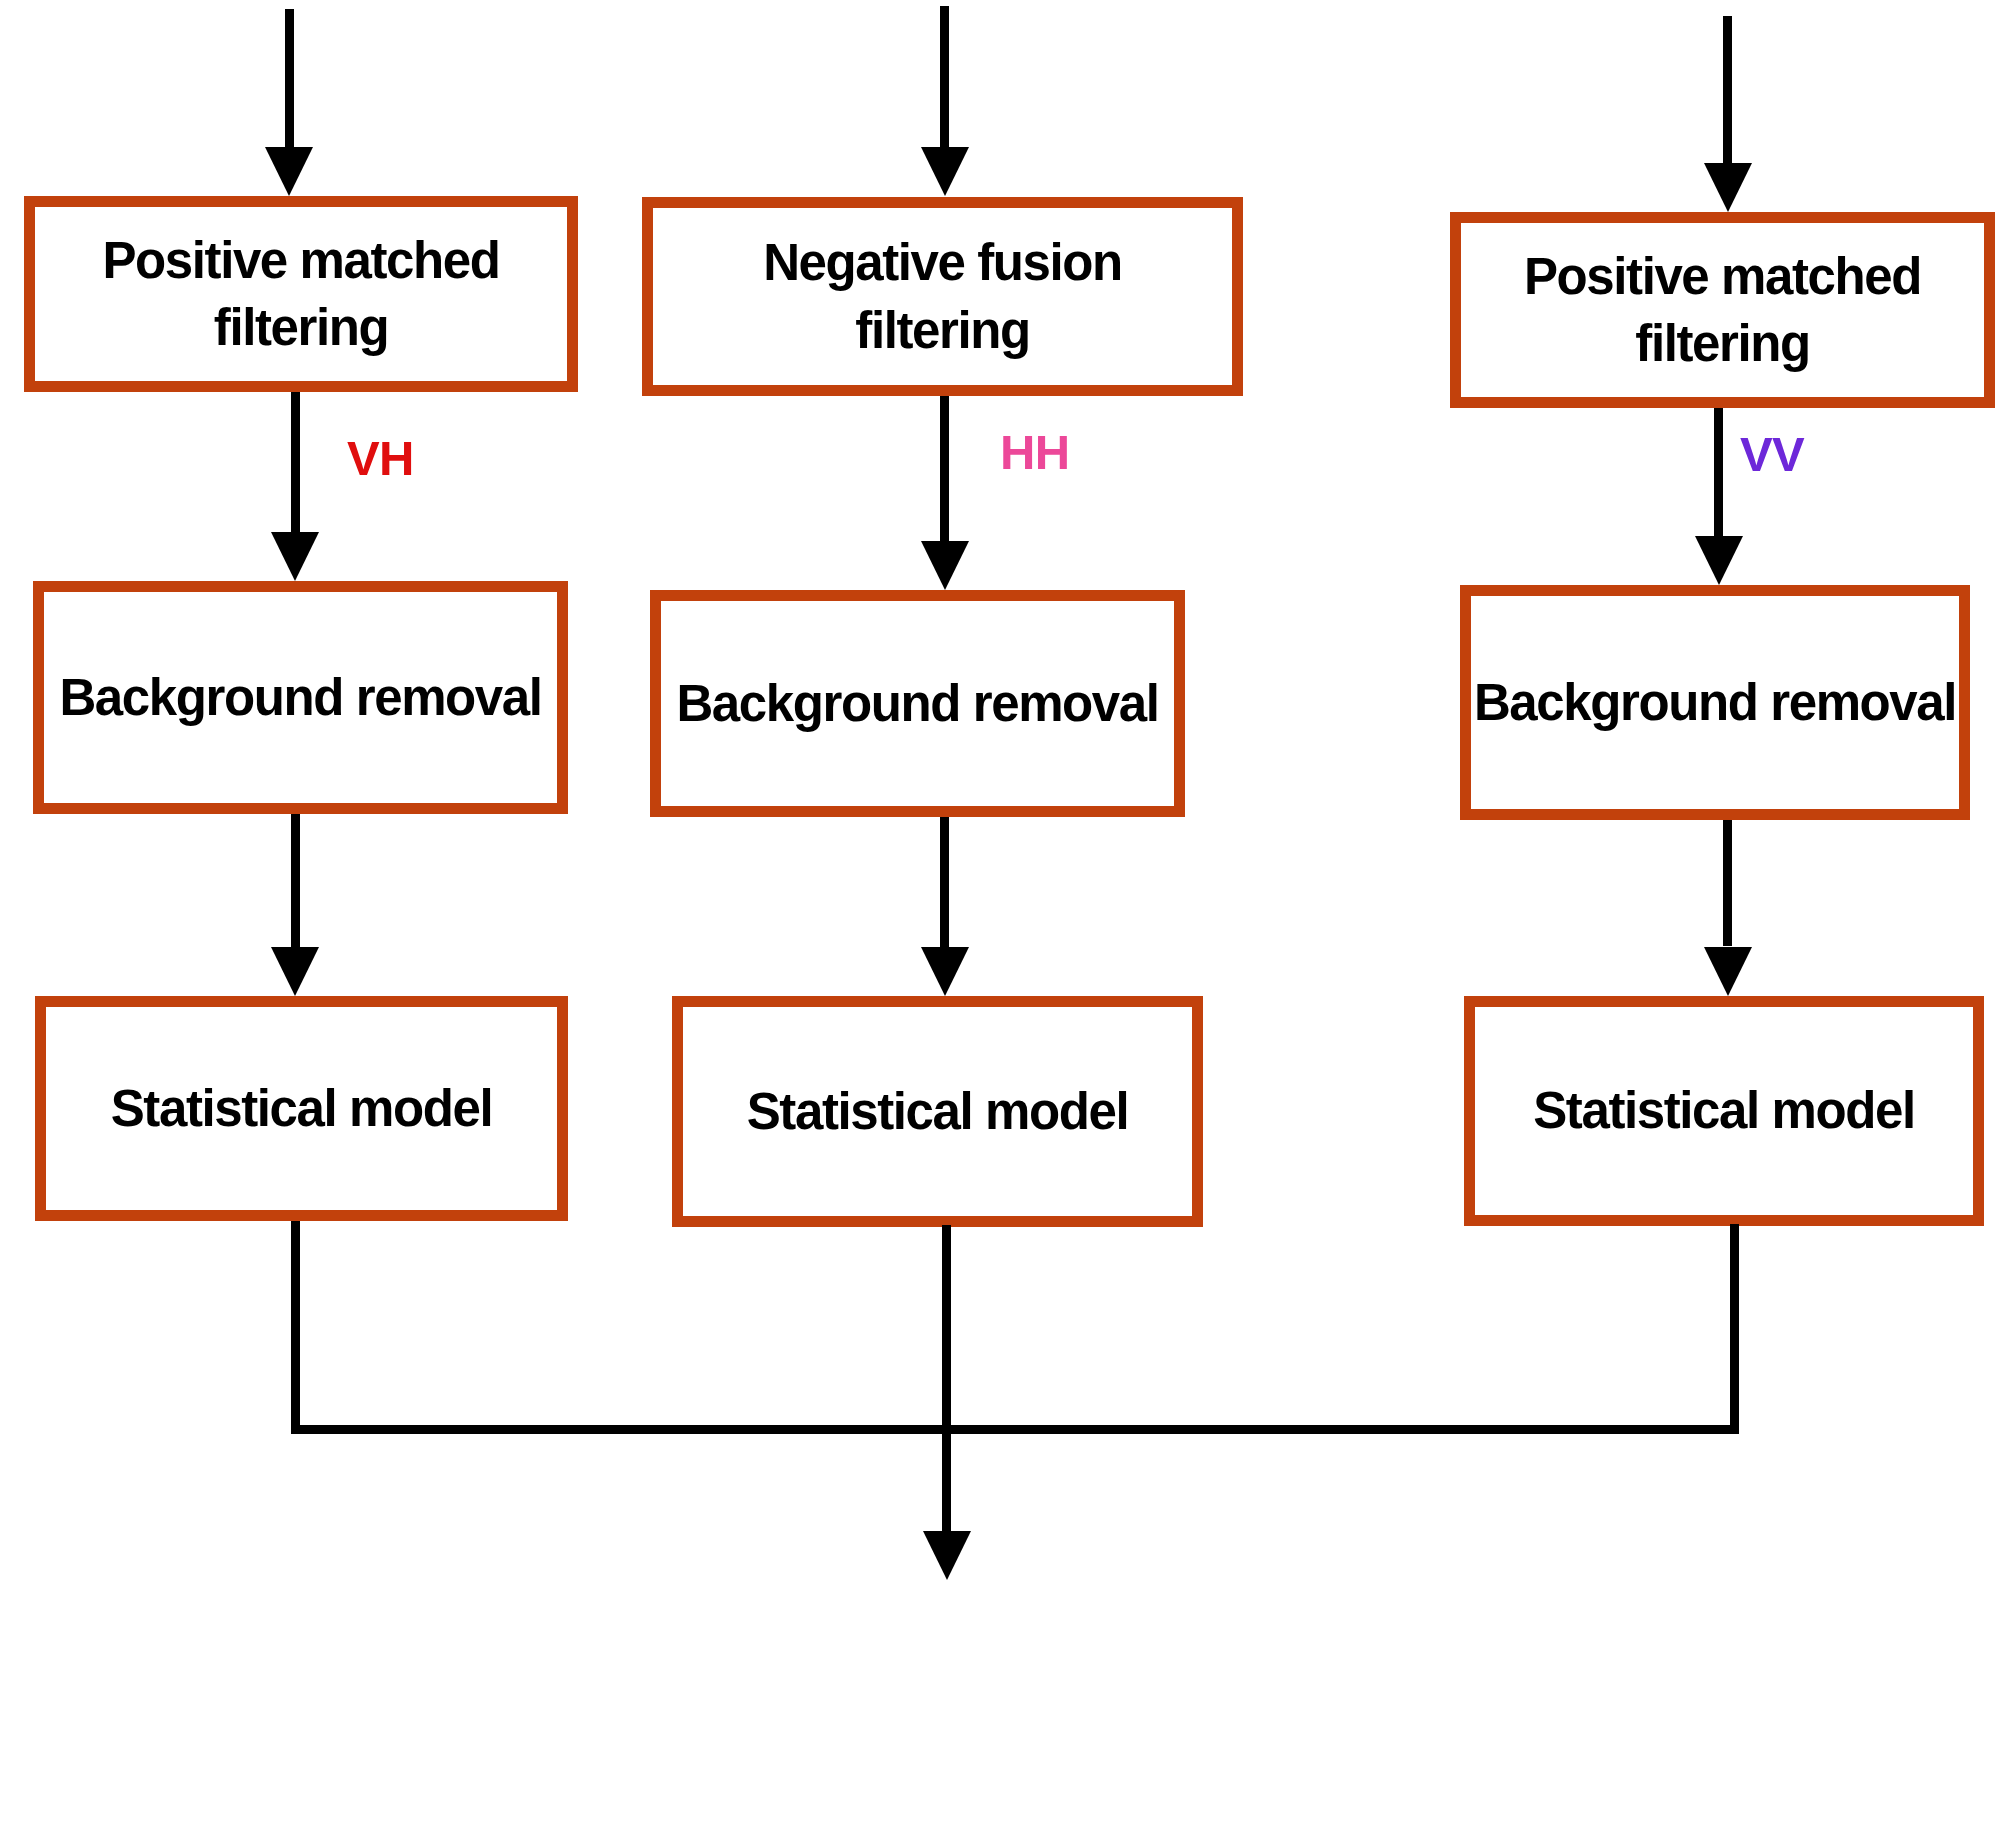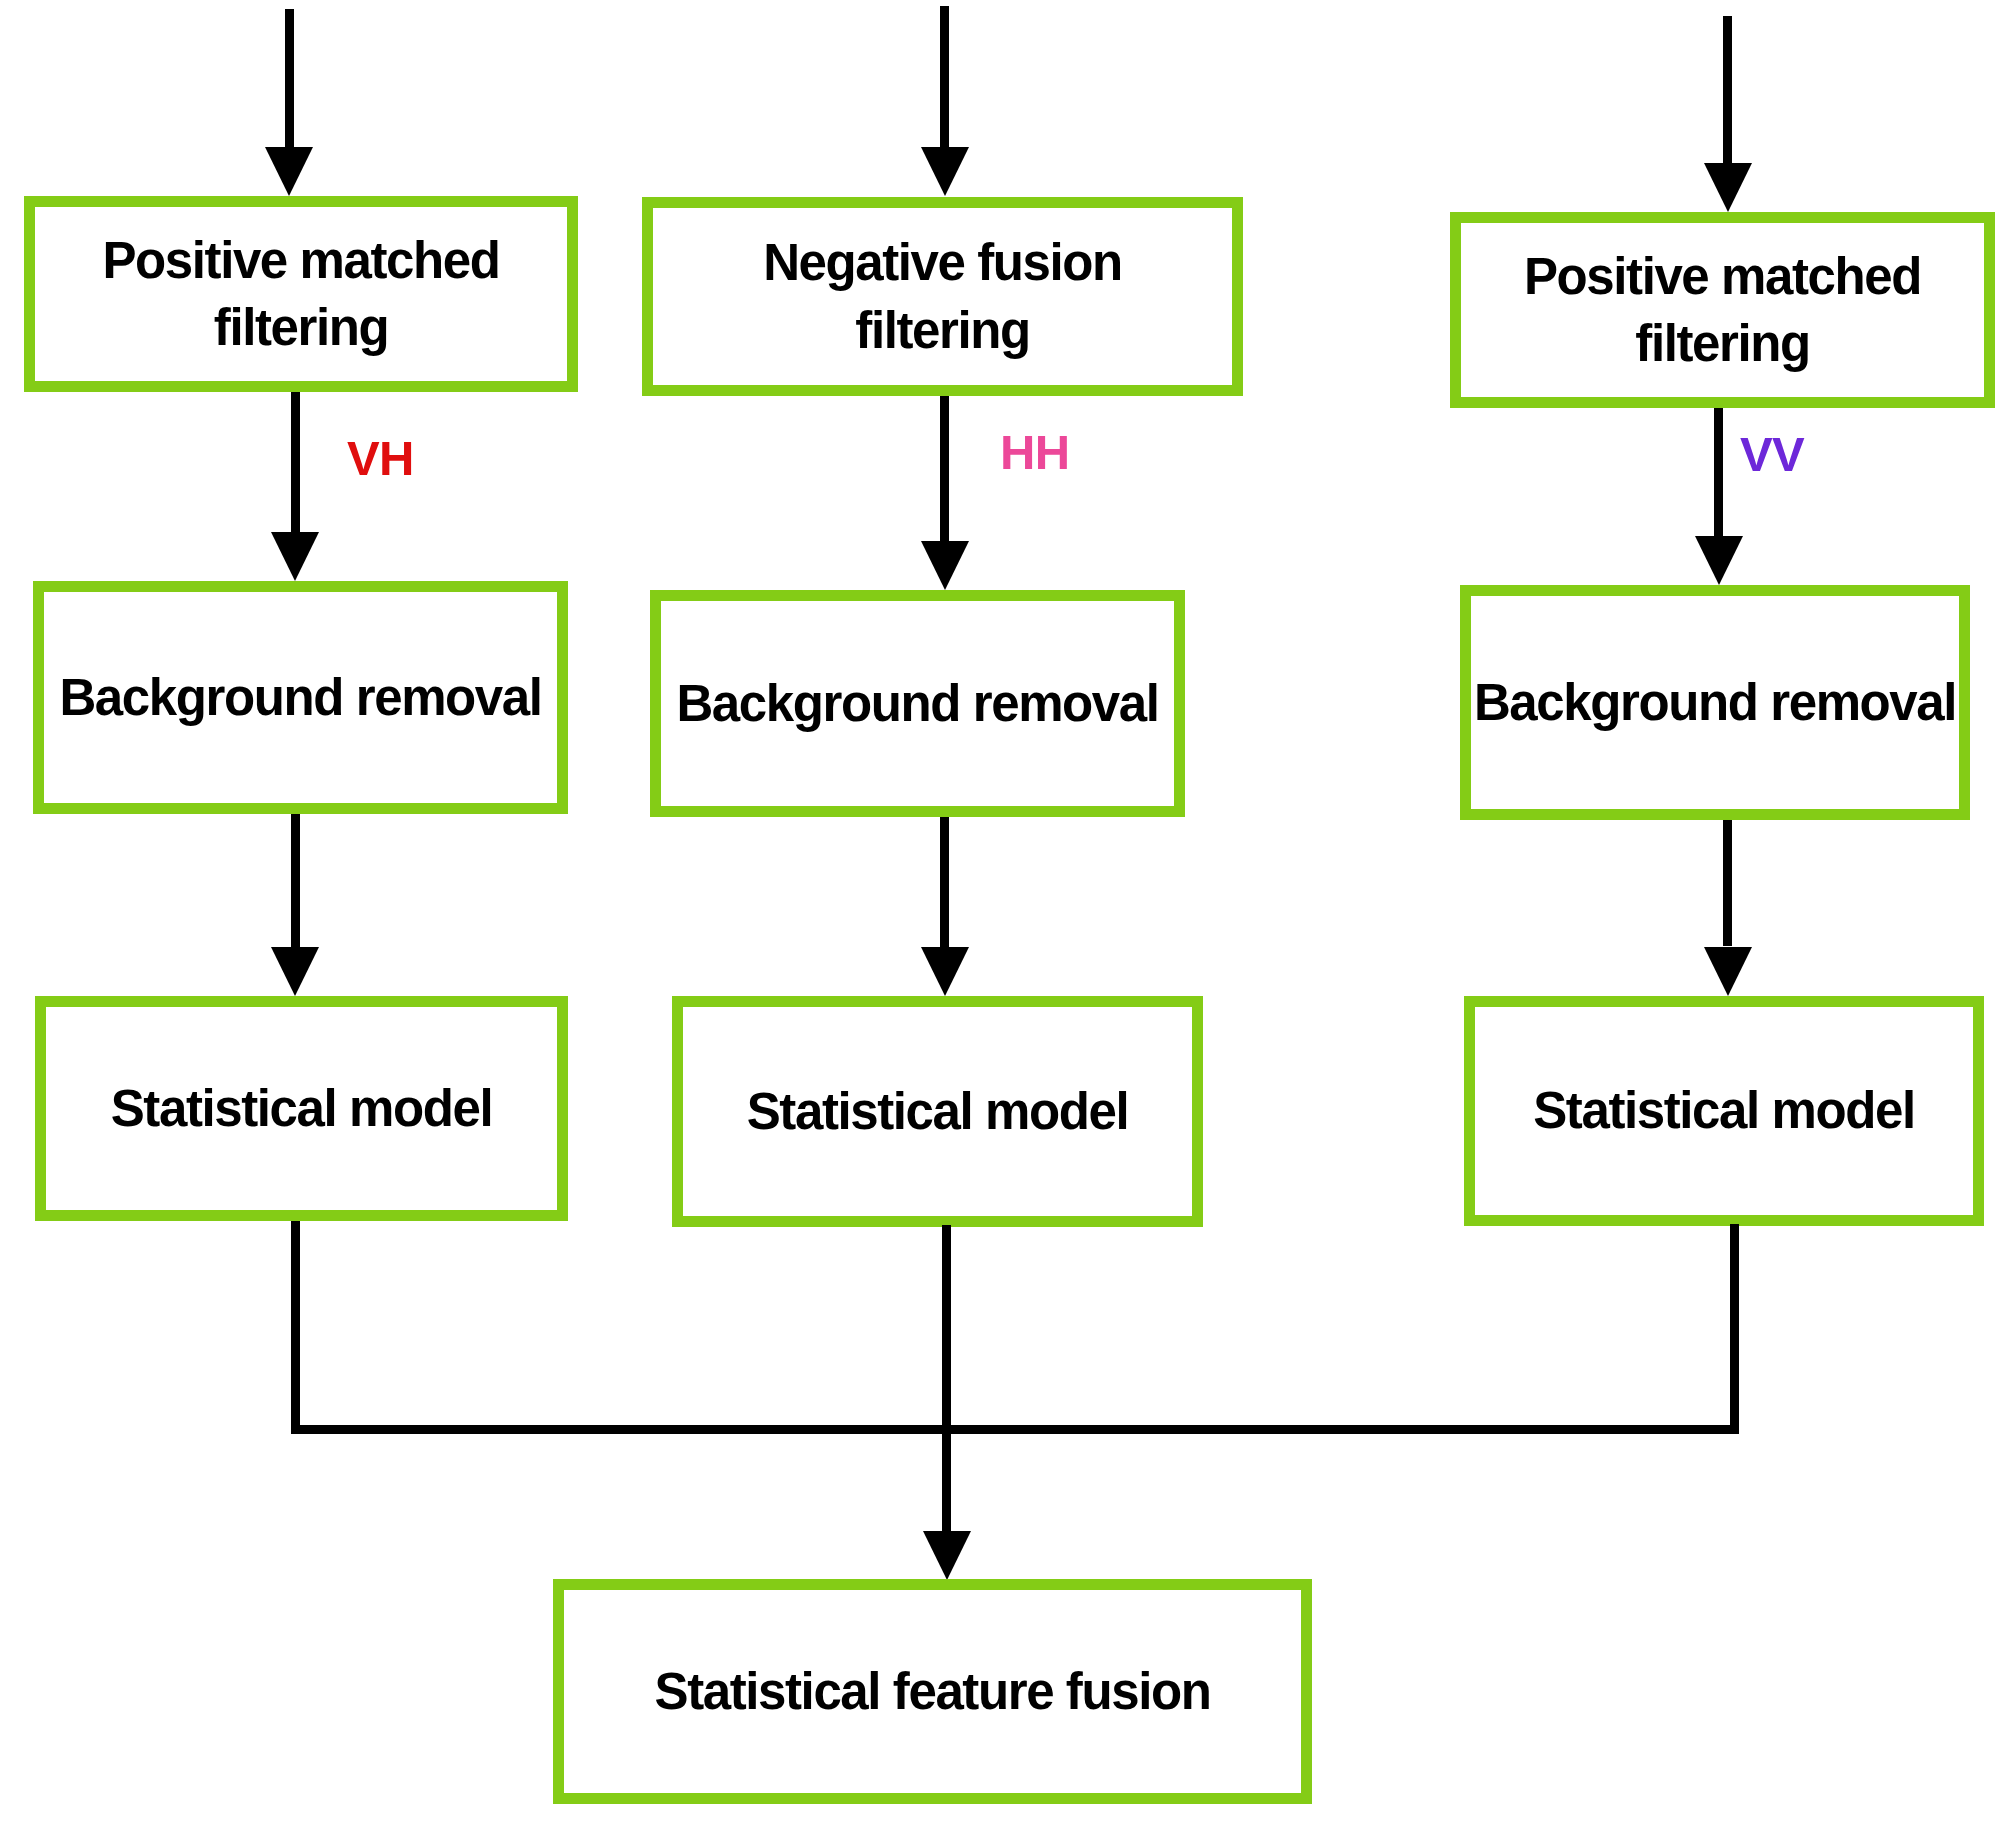--- a/index.html
+++ b/index.html
@@ -11,21 +11,21 @@
     position: relative;
     width: 2015px;
     height: 1831px;
     background: #ffffff;
     font-family: "Liberation Sans", sans-serif;
     overflow: hidden;
   }
   .box {
     position: absolute;
     box-sizing: border-box;
-    border: 11px solid #84cc16;
+    border: 11px solid #c2410c;
     background: #ffffff;
     display: flex;
     flex-direction: column;
     align-items: center;
     justify-content: center;
     text-align: center;
     font-weight: bold;
     font-size: 51px;
     letter-spacing: -1.4px;
     color: #000000;
@@ -125,18 +125,15 @@
   <div class="box" style="left:1464px; top:996px; width:520px; height:230px;">
     <span class="line">Statistical model</span>
   </div>
 
   <div class="vline" style="left:291px;  top:1221px; height:212px;"></div>
   <div class="vline" style="left:1730px; top:1224px; height:210px;"></div>
   <div class="hline" style="left:291px;  top:1425px; width:1448px;"></div>
   <div class="vline" style="left:942px; top:1225px; height:306px;"></div>
   <div class="ahead" style="left:923px; top:1531px;"></div>
 
-  <div class="box" style="left:553px; top:1579px; width:759px; height:225px;">
-    <span class="line">Statistical feature fusion</span>
-  </div>
 
 </div>
 
 
 </body></html>

